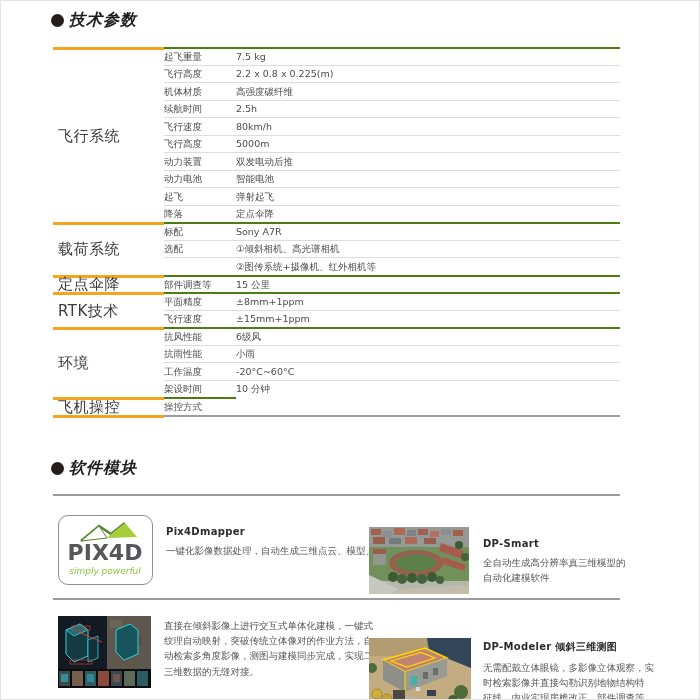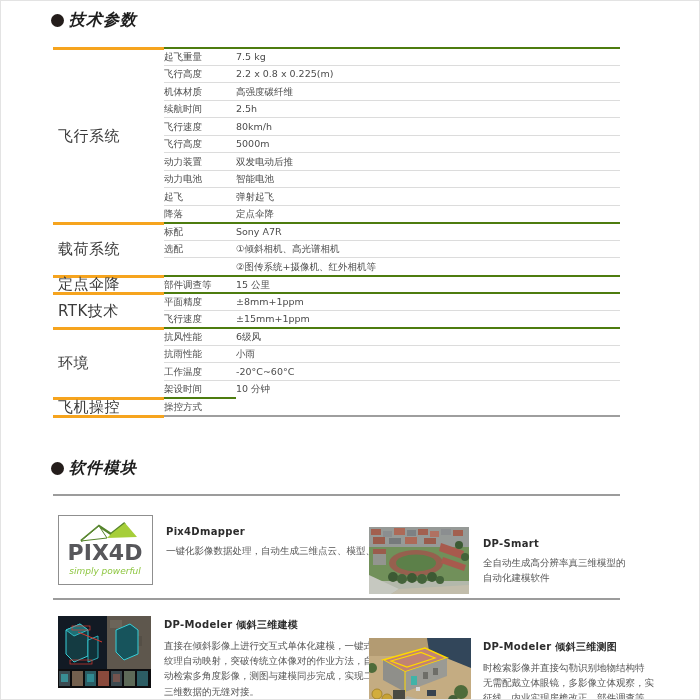--- a/index.html
+++ b/index.html
@@ -111,21 +111,21 @@
 
 <div class="hdr" id="hdr-soft">
   <span class="dot"></span>
   <span class="txt">软件模块</span>
 </div>
 
 <div class="rule" id="rule-top"></div>
 <div class="rule" id="rule-mid"></div>
 
 <div class="module" style="left:57px;top:514px;width:290px;height:80px;">
-  <div class="mod-media logo-box" style="width:93px;height:68px;">
+  <div class="mod-media logo-box" style="width:93px;height:68px;border-radius:10px;">
     <svg width="93" height="68" viewBox="0 0 93 68">
       <polyline points="22,25 40,10 52,18 66,7" fill="none" stroke="#55842b" stroke-width="2.4"></polyline>
       <polygon points="52,18 66,7 78,21 48,22" fill="#a6ce39"></polygon>
       <polygon points="22,25 40,10 48,22" fill="#ffffff" stroke="#55842b" stroke-width="1"></polygon>
       <text x="46" y="44" text-anchor="middle" font-size="22" font-weight="bold" fill="#57575b" font-family="DejaVu Sans, sans-serif">PIX4D</text>
       <text x="46" y="58" text-anchor="middle" font-size="9" font-style="italic" fill="#8dc63f" font-family="DejaVu Sans, sans-serif">simply powerful</text>
     </svg>
   </div>
   <div class="mod-text" style="left:108px;top:11px;">
     <div class="mod-title">Pix4Dmapper</div>
@@ -201,21 +201,20 @@
         <rect x="40" y="55" width="11" height="15" fill="#8a4a3c"></rect>
       <rect x="53" y="55" width="11" height="15" fill="#3c4a50"></rect>
         <rect x="66" y="55" width="11" height="15" fill="#5d6a58"></rect>
       <rect x="79" y="55" width="11" height="15" fill="#2c5d64"></rect>
       <rect x="3" y="58" width="7" height="8" fill="#36cfd8" opacity="0.5"></rect>
       <rect x="29" y="58" width="7" height="8" fill="#36cfd8" opacity="0.4"></rect>
       <rect x="55" y="58" width="7" height="8" fill="#9a5c4c" opacity="0.6"></rect>
     </svg>
   </div>
   <div class="mod-text" style="left:106px;top:2px;">
-    <div class="mod-title">DP-Modeler 倾斜三维建模</div>
     <div class="mod-desc">
       <div>直接在倾斜影像上进行交互式单体化建模，一键式</div>
       <div>纹理自动映射，突破传统立体像对的作业方法，自</div>
       <div>动检索多角度影像，测图与建模同步完成，实现二</div>
       <div>三维数据的无缝对接。</div>
     </div>
   </div>
 </div>
 
 <div class="module" style="left:368px;top:615px;width:300px;height:80px;margin-top:22px;">
@@ -240,19 +239,19 @@
         <circle cx="84" cy="62" r="5" fill="#44603a"></circle>
       <circle cx="3" cy="30" r="5" fill="#4e6b3a"></circle>
       <polygon points="38,58 74,68 68,72 34,64" fill="#b9b4a6"></polygon>
       <rect x="58" y="52" width="9" height="6" fill="#37424e"></rect>
       <rect x="47" y="49" width="4" height="4" fill="#d9d9d9"></rect>
     </svg>
   </div>
   <div class="mod-text" style="left:114px;top:2px;">
     <div class="mod-title">DP-Modeler 倾斜三维测图</div>
     <div class="mod-desc">
+      <div>无需配戴立体眼镜，多影像立体观察，实</div>
       <div>时检索影像并直接勾勒识别地物结构特</div>
-      <div>无需配戴立体眼镜，多影像立体观察，实</div>
       <div>征线，内业实现房檐改正、部件调查等</div>
       <div>全要素采集，大幅降低外业调绘强度。</div>
     </div>
   </div>
 </div>
 
 </body></html>

